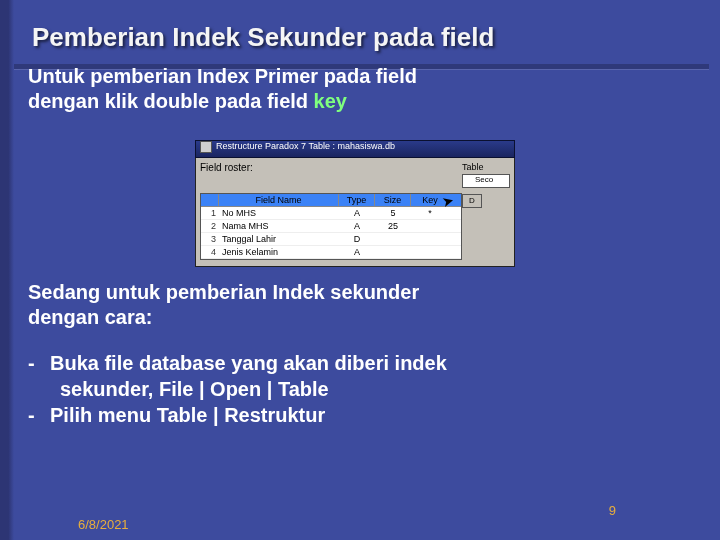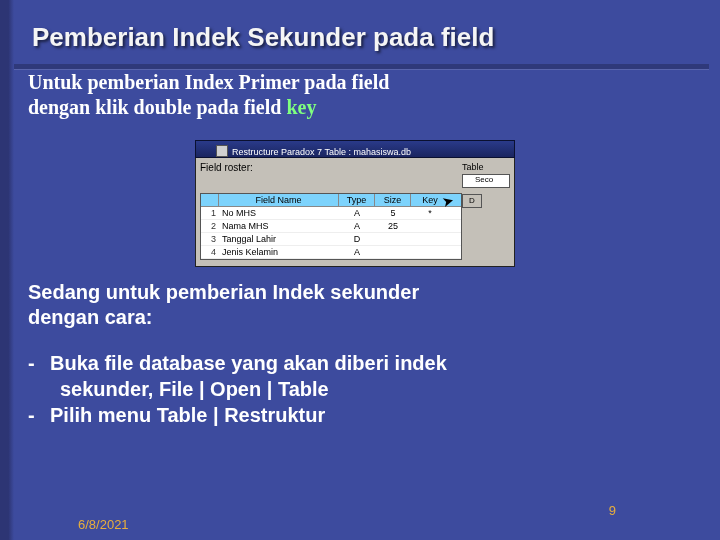--- a/index.html
+++ b/index.html
@@ -40,43 +40,42 @@
     left: 14px;
     top: 64px;
     width: 695px;
     height: 5px;
     background: #2f397a;
     box-shadow: 0 1px 0 rgba(255,255,255,0.15);
   }
   .para1 {
     position: absolute;
     left: 28px;
-    top: 70px;
+    top: 64px;
     font-size: 20px;
     font-weight: bold;
     color: #fff;
     line-height: 1.25;
-    font-family: Liberation Serif, serif;
   }
   .keyword {
     color: #7fff7f;
   }
   .ss-wrap {
     position: absolute;
     left: 195px;
     top: 140px;
     width: 320px;
   }
   .ss-titlebar {
     height: 16px;
     background: linear-gradient(#2a3a8a, #1a2560);
     border: 1px solid #0a1030;
     display: flex;
-    align-items: flex-end;
-    padding: 0 20px;
+    align-items: flex-start;
+    padding: 0 4px;
   }
   .ss-titlebar .ico {
     width: 10px;
     height: 10px;
     background: #d0d0d0;
     margin-right: 4px;
     border: 1px solid #555;
   }
   .ss-titlebar .txt {
     color: #fff;
@@ -97,21 +96,21 @@
     font-size: 10px;
     margin-bottom: 20px;
   }
   .ss-table {
     background: #fff;
     border: 1px solid #555;
     width: 260px;
   }
   .ss-head {
     display: flex;
-    background: #7dd3fc;
+    background: #3b82f6;
     border-bottom: 1px solid #888;
   }
   .ss-head div {
     border-right: 1px solid #888;
     padding: 1px 3px;
     font-size: 9px;
     text-align: center;
     box-sizing: border-box;
   }
   .c-num { width: 18px; }

